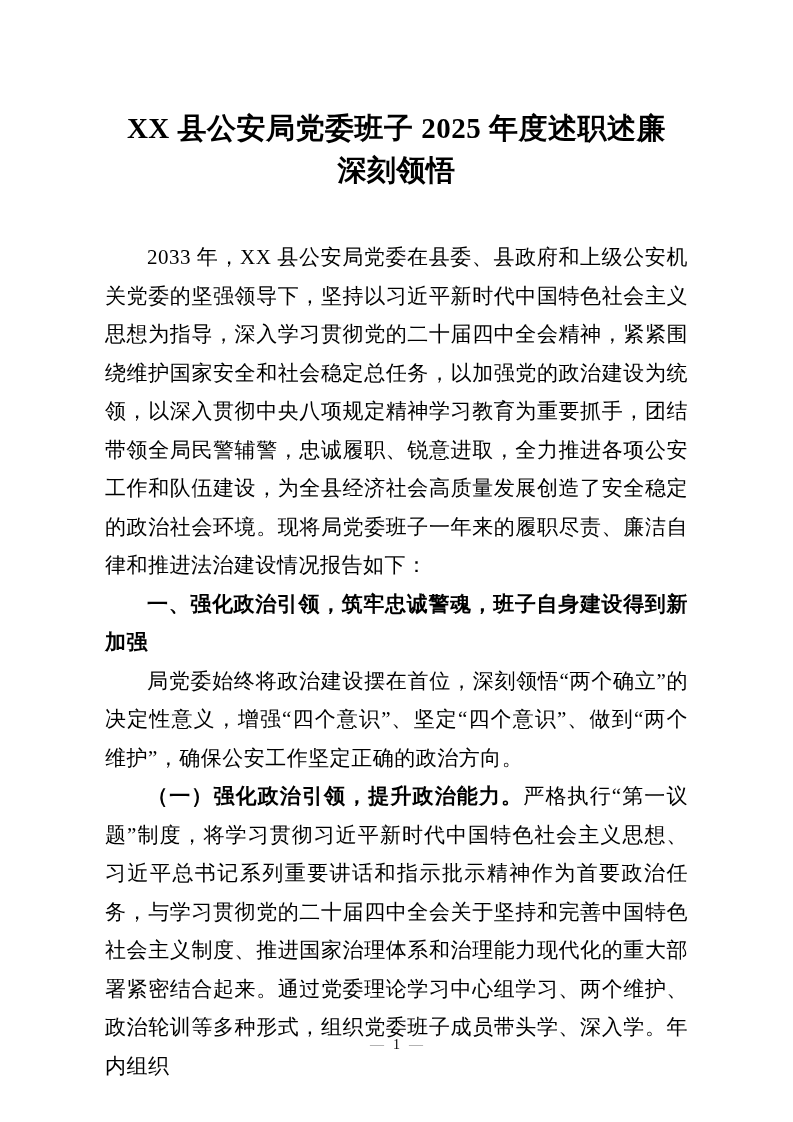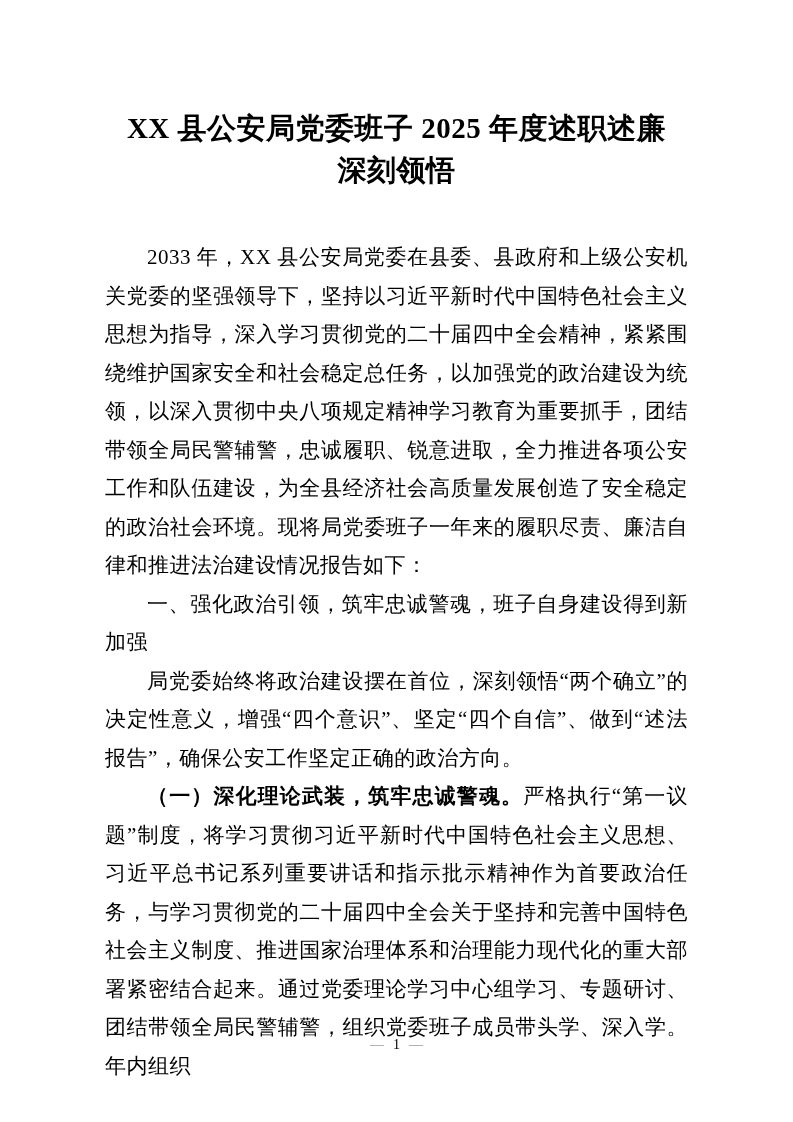--- a/index.html
+++ b/index.html
@@ -39,21 +39,21 @@
     font-size: 21px;
     line-height: 38.5px;
     text-align: justify;
     text-justify: inter-ideograph;
     text-indent: 2em;
     letter-spacing: 0.5px;
   }
   .section-heading {
     margin: 0;
     font-size: 21px;
-    font-weight: normal;
+    font-weight: bold;
     font-family: "Liberation Sans", "DejaVu Sans", sans-serif;
     line-height: 38.5px;
     text-align: justify;
     text-indent: 2em;
     letter-spacing: 0.5px;
   }
   .lead-bold {
     font-weight: bold;
   }
   .footer {
@@ -79,22 +79,22 @@
 
     <h1 class="doc-title">
       <span class="title-line">XX 县公安局党委班子 2025 年度述职述廉</span>
       <span class="title-line">深刻领悟</span>
     </h1>
 
     <p class="para">2033 年，XX 县公安局党委在县委、县政府和上级公安机关党委的坚强领导下，坚持以习近平新时代中国特色社会主义思想为指导，深入学习贯彻党的二十届四中全会精神，紧紧围绕维护国家安全和社会稳定总任务，以加强党的政治建设为统领，以深入贯彻中央八项规定精神学习教育为重要抓手，团结带领全局民警辅警，忠诚履职、锐意进取，全力推进各项公安工作和队伍建设，为全县经济社会高质量发展创造了安全稳定的政治社会环境。现将局党委班子一年来的履职尽责、廉洁自律和推进法治建设情况报告如下：</p>
 
     <h2 class="section-heading">一、强化政治引领，筑牢忠诚警魂，班子自身建设得到新加强</h2>
 
-    <p class="para">局党委始终将政治建设摆在首位，深刻领悟“两个确立”的决定性意义，增强“四个意识”、坚定“四个自信”、做到“述法报告”，确保公安工作坚定正确的政治方向。</p>
+    <p class="para">局党委始终将政治建设摆在首位，深刻领悟“两个确立”的决定性意义，增强“四个意识”、坚定“四个意识”、做到“两个维护”，确保公安工作坚定正确的政治方向。</p>
 
-    <p class="para"><span class="lead-bold">（一）深化理论武装，筑牢忠诚警魂。</span><span>严格执行“第一议题”制度，将学习贯彻习近平新时代中国特色社会主义思想、习近平总书记系列重要讲话和指示批示精神作为首要政治任务，与学习贯彻党的二十届四中全会关于坚持和完善中国特色社会主义制度、推进国家治理体系和治理能力现代化的重大部署紧密结合起来。通过党委理论学习中心组学习、专题研讨、团结带领全局民警辅警，组织党委班子成员带头学、深入学。年内组织</span></p>
+    <p class="para"><span class="lead-bold">（一）强化政治引领，提升政治能力。</span><span>严格执行“第一议题”制度，将学习贯彻习近平新时代中国特色社会主义思想、习近平总书记系列重要讲话和指示批示精神作为首要政治任务，与学习贯彻党的二十届四中全会关于坚持和完善中国特色社会主义制度、推进国家治理体系和治理能力现代化的重大部署紧密结合起来。通过党委理论学习中心组学习、两个维护、政治轮训等多种形式，组织党委班子成员带头学、深入学。年内组织</span></p>
 
   </div>
 
   <div class="footer">
     <span class="pg-dash">—</span><span>1</span><span class="pg-dash">—</span>
   </div>
 </div>
 
 </body></html>

